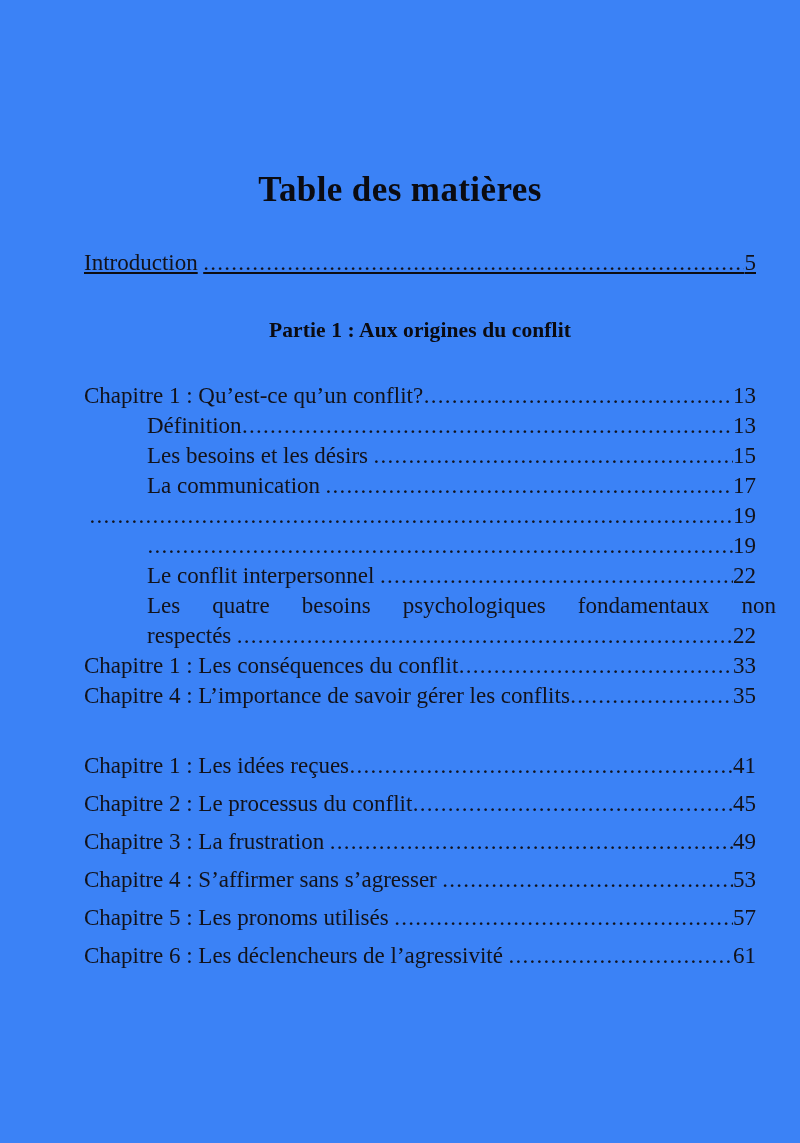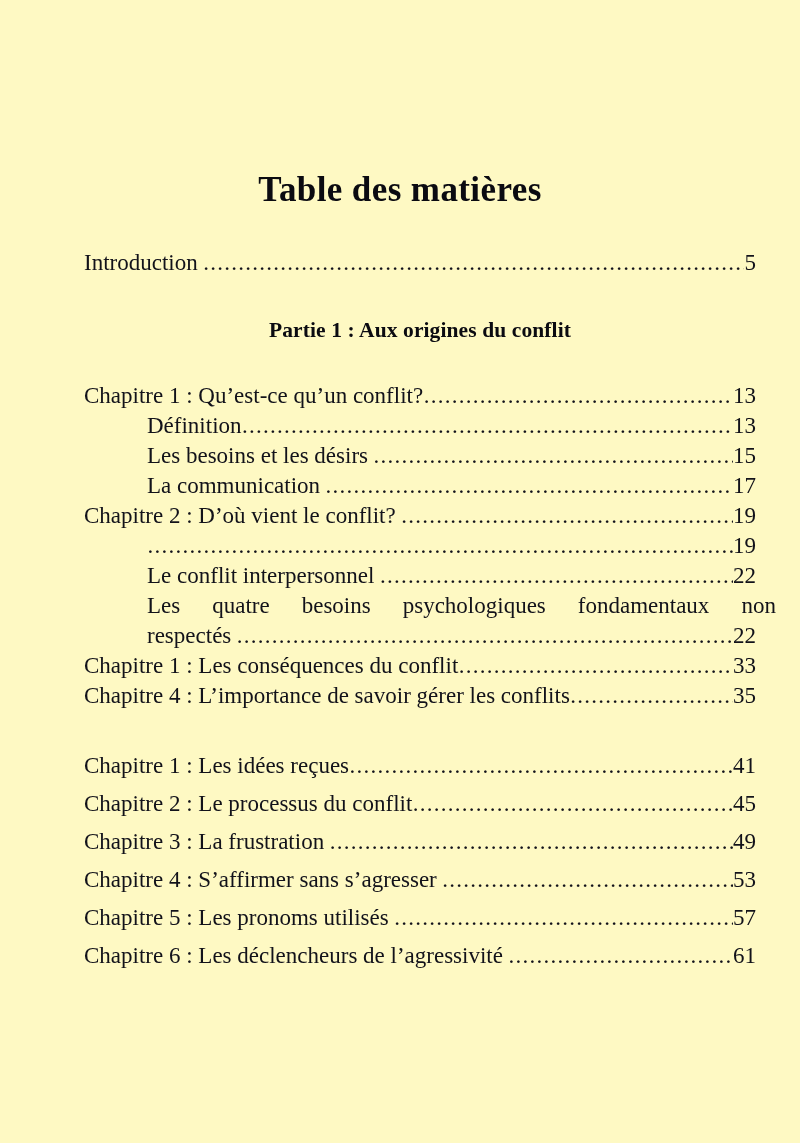--- a/index.html
+++ b/index.html
@@ -4,21 +4,21 @@
 <style>
   html, body {
     margin: 0;
     padding: 0;
     background: #ffffff;
   }
   .page {
     position: relative;
     width: 800px;
     height: 1143px;
-    background: #fef9c3;
+    background: #3b82f6;
     font-family: "Liberation Serif", "DejaVu Serif", serif;
     color: #0d0d12;
     overflow: hidden;
   }
 
   
   .toc-title {
     position: absolute;
     left: 0;
     right: 0;
@@ -71,21 +71,21 @@
   }
   .entry .page-num {
     flex: 0 0 auto;
     text-align: right;
     font-size: 23px;
   }
 
   .entry.gap-before-leader .leader { margin-left: 5.5px; }
   .entry.sub { padding-left: 63px; }
 
-  .group-intro { margin-top: 0px; }
+  .group-intro { margin-top: 0px; text-decoration: underline; }
   .group-p1 { margin-top: 37px; }
   .group-p1b { margin-top: 0px; }
   .group-p2 { margin-top: 36px; }
   .group-p2 .entry { line-height: 38px; }
 
   
   .entry-wrap {
     padding-left: 63px;
     font-size: 23px;
     line-height: 30px;
@@ -147,21 +147,20 @@
           <span class="label">Les besoins et les désirs</span>
           <span class="leader">................................................................................................................................................................</span>
           <span class="page-num">15</span>
         </div>
         <div class="entry sub gap-before-leader">
           <span class="label">La communication</span>
           <span class="leader">................................................................................................................................................................</span>
           <span class="page-num">17</span>
         </div>
         <div class="entry gap-before-leader">
-          <span class="label">Chapitre 2 : D’où vient le conflit?</span>
           <span class="leader">................................................................................................................................................................</span>
           <span class="page-num">19</span>
         </div>
         <div class="entry sub">
           <span class="leader">................................................................................................................................................................</span>
           <span class="page-num">19</span>
         </div>
         <div class="entry sub gap-before-leader">
           <span class="label">Le conflit interpersonnel</span>
           <span class="leader">................................................................................................................................................................</span>

